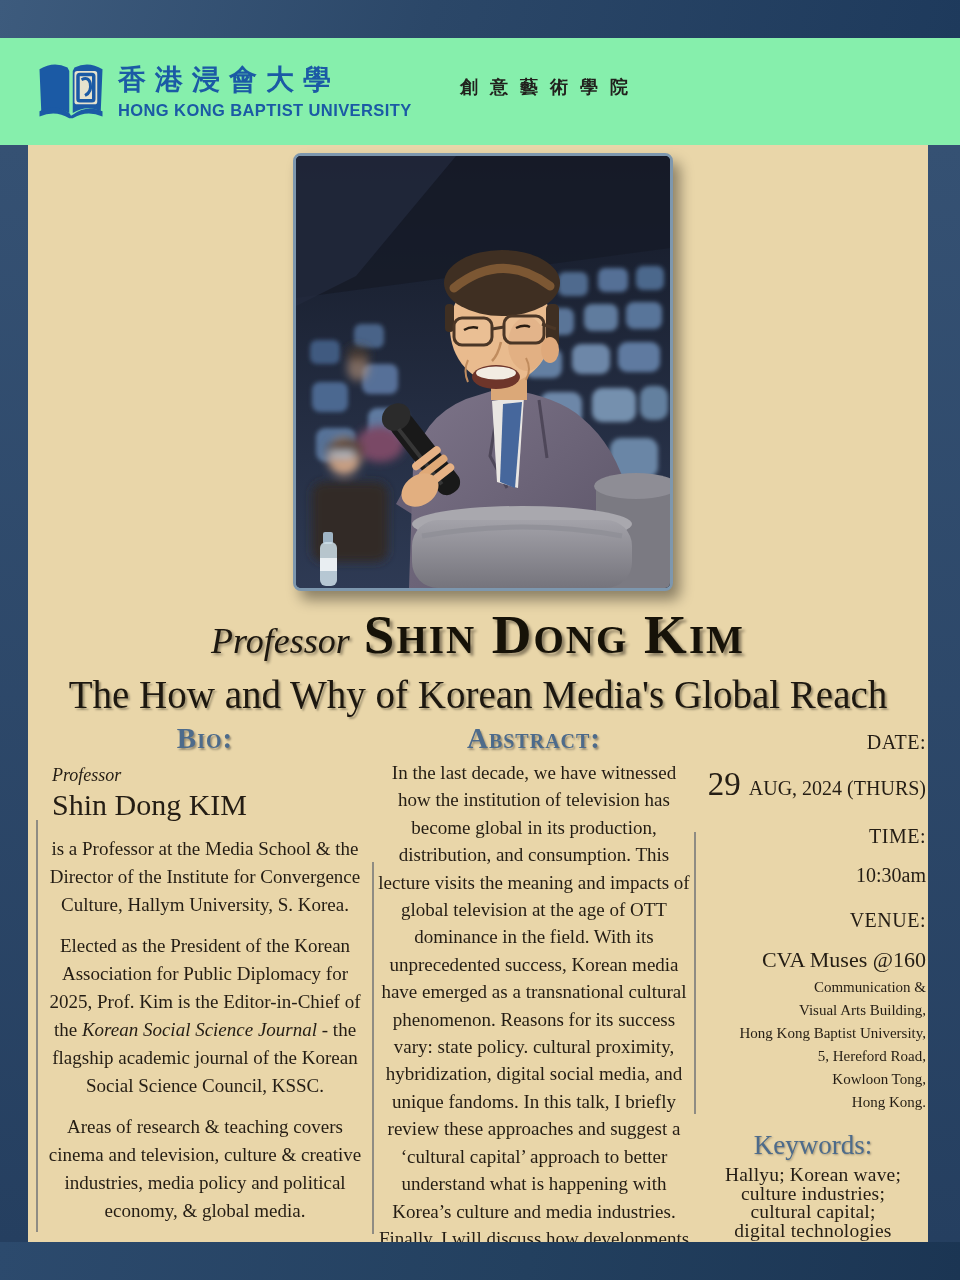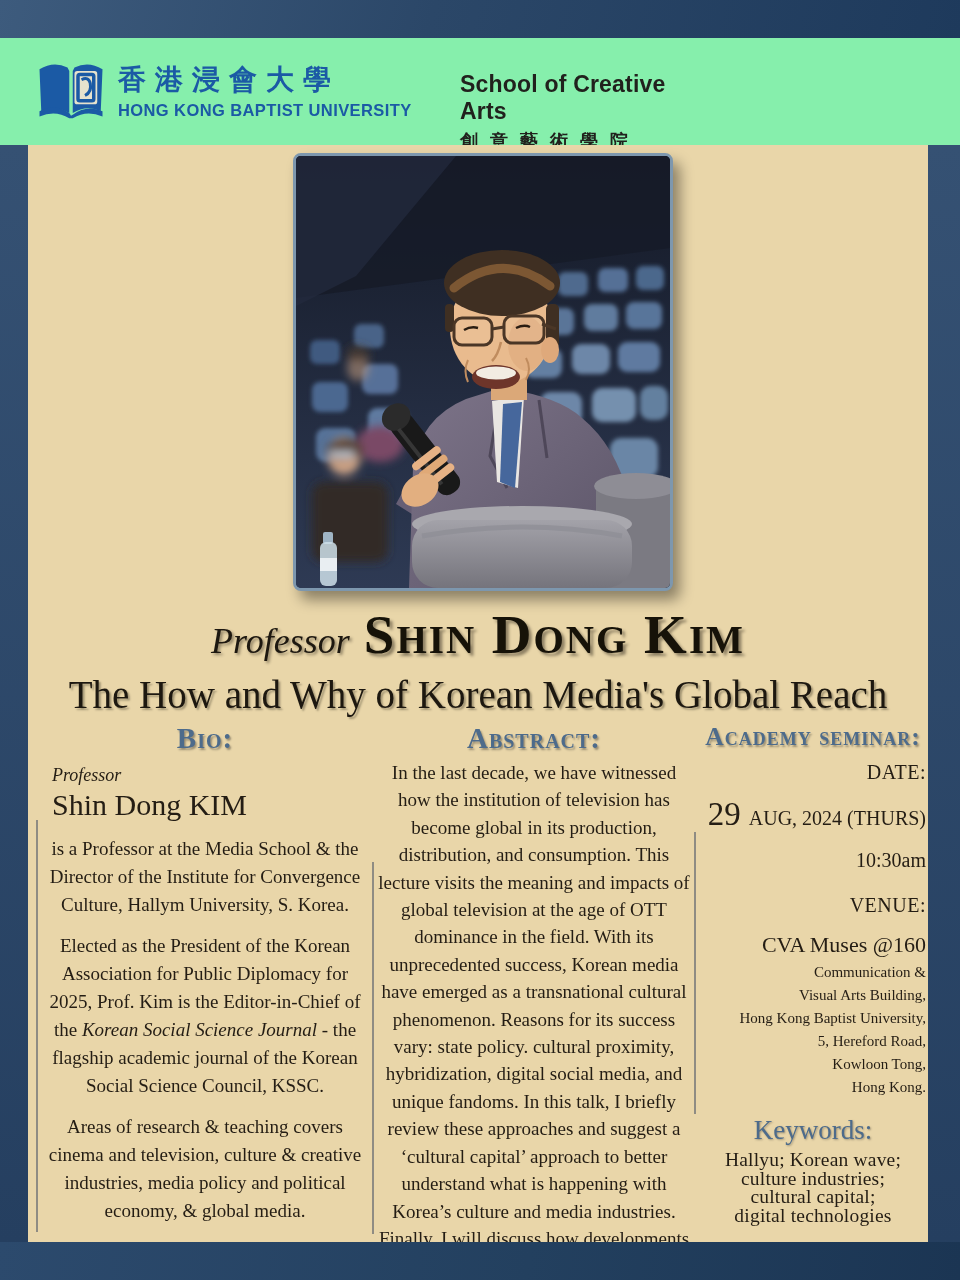--- a/index.html
+++ b/index.html
@@ -88,21 +88,20 @@
         <path d="M52 26 q8 -4 10 4 q2 10 -6 14" fill="none" stroke="#1b5aa5" stroke-width="3.5"></path>
         <path d="M4 62 Q22 52 38 64 Q40 67 40 67 Q42 66 42 66 Q58 54 76 62 L76 68 Q58 60 42 70 L38 70 Q22 60 4 68 Z" fill="#1b5aa5"></path>
       </svg>
       <div class="hkbu-text">
         <div class="hkbu-cn">香港浸會大學</div>
         <div class="hkbu-en">HONG KONG BAPTIST UNIVERSITY</div>
       </div>
     </div>
 
     <div class="sca">
-      <div class="sca-en">School of Creative Arts</div>
       <div class="sca-cn">創意藝術學院</div>
     </div>
 
   </header>
 
   <main class="pbody">
     <div class="side-border left"></div>
     <div class="side-border right"></div>
 
     <figure class="photo">
@@ -224,25 +223,25 @@
       <p class="bio-p"><span>Elected as the President of the Korean Association for Public Diplomacy for 2025, Prof. Kim is the Editor-in-Chief of the </span><i>Korean Social Science Journal</i><span> - the flagship academic journal of the Korean Social Science Council, KSSC.</span></p>
       <p class="bio-p">Areas of research &amp; teaching covers cinema and television, culture &amp; creative industries, media policy and political economy, &amp; global media.</p>
     </section>
 
     <section class="col abstract">
       <h3 class="col-head">Abstract:</h3>
       <p class="abs-text">In the last decade, we have witnessed how the institution of television has become global in its production, distribution, and consumption. This lecture visits the meaning and impacts of global television at the age of OTT dominance in the field. With its unprecedented success, Korean media have emerged as a transnational cultural phenomenon.  Reasons for its success vary: state policy. cultural proximity, hybridization, digital social media, and unique fandoms. In this talk, I briefly review these approaches and suggest a ‘cultural capital’ approach to better understand what is happening with Korea’s culture and media industries. Finally, I will discuss how developments in AI and digital technologies are impacting Korean media production.</p>
     </section>
 
     <section class="col seminar">
-      <h3 class="col-head sem-head">Academy seminar:</h3>
       <div class="sem-label">DATE:</div>
       <div class="sem-date">
         <span class="sem-day">29</span><span class="sem-rest">AUG, 2024 (THURS)</span>
       </div>
+      <div class="sem-label mt">TIME:</div>
       <div class="sem-value">10:30am</div>
       <div class="sem-label mt">VENUE:</div>
       <div class="sem-venue">CVA Muses @160</div>
       <div class="sem-addr">
         <span>Communication &amp;</span>
         <span>Visual Arts Building,</span>
         <span>Hong Kong Baptist University,</span>
         <span>5, Hereford Road,</span>
         <span>Kowloon Tong,</span>
         <span>Hong Kong.</span>

